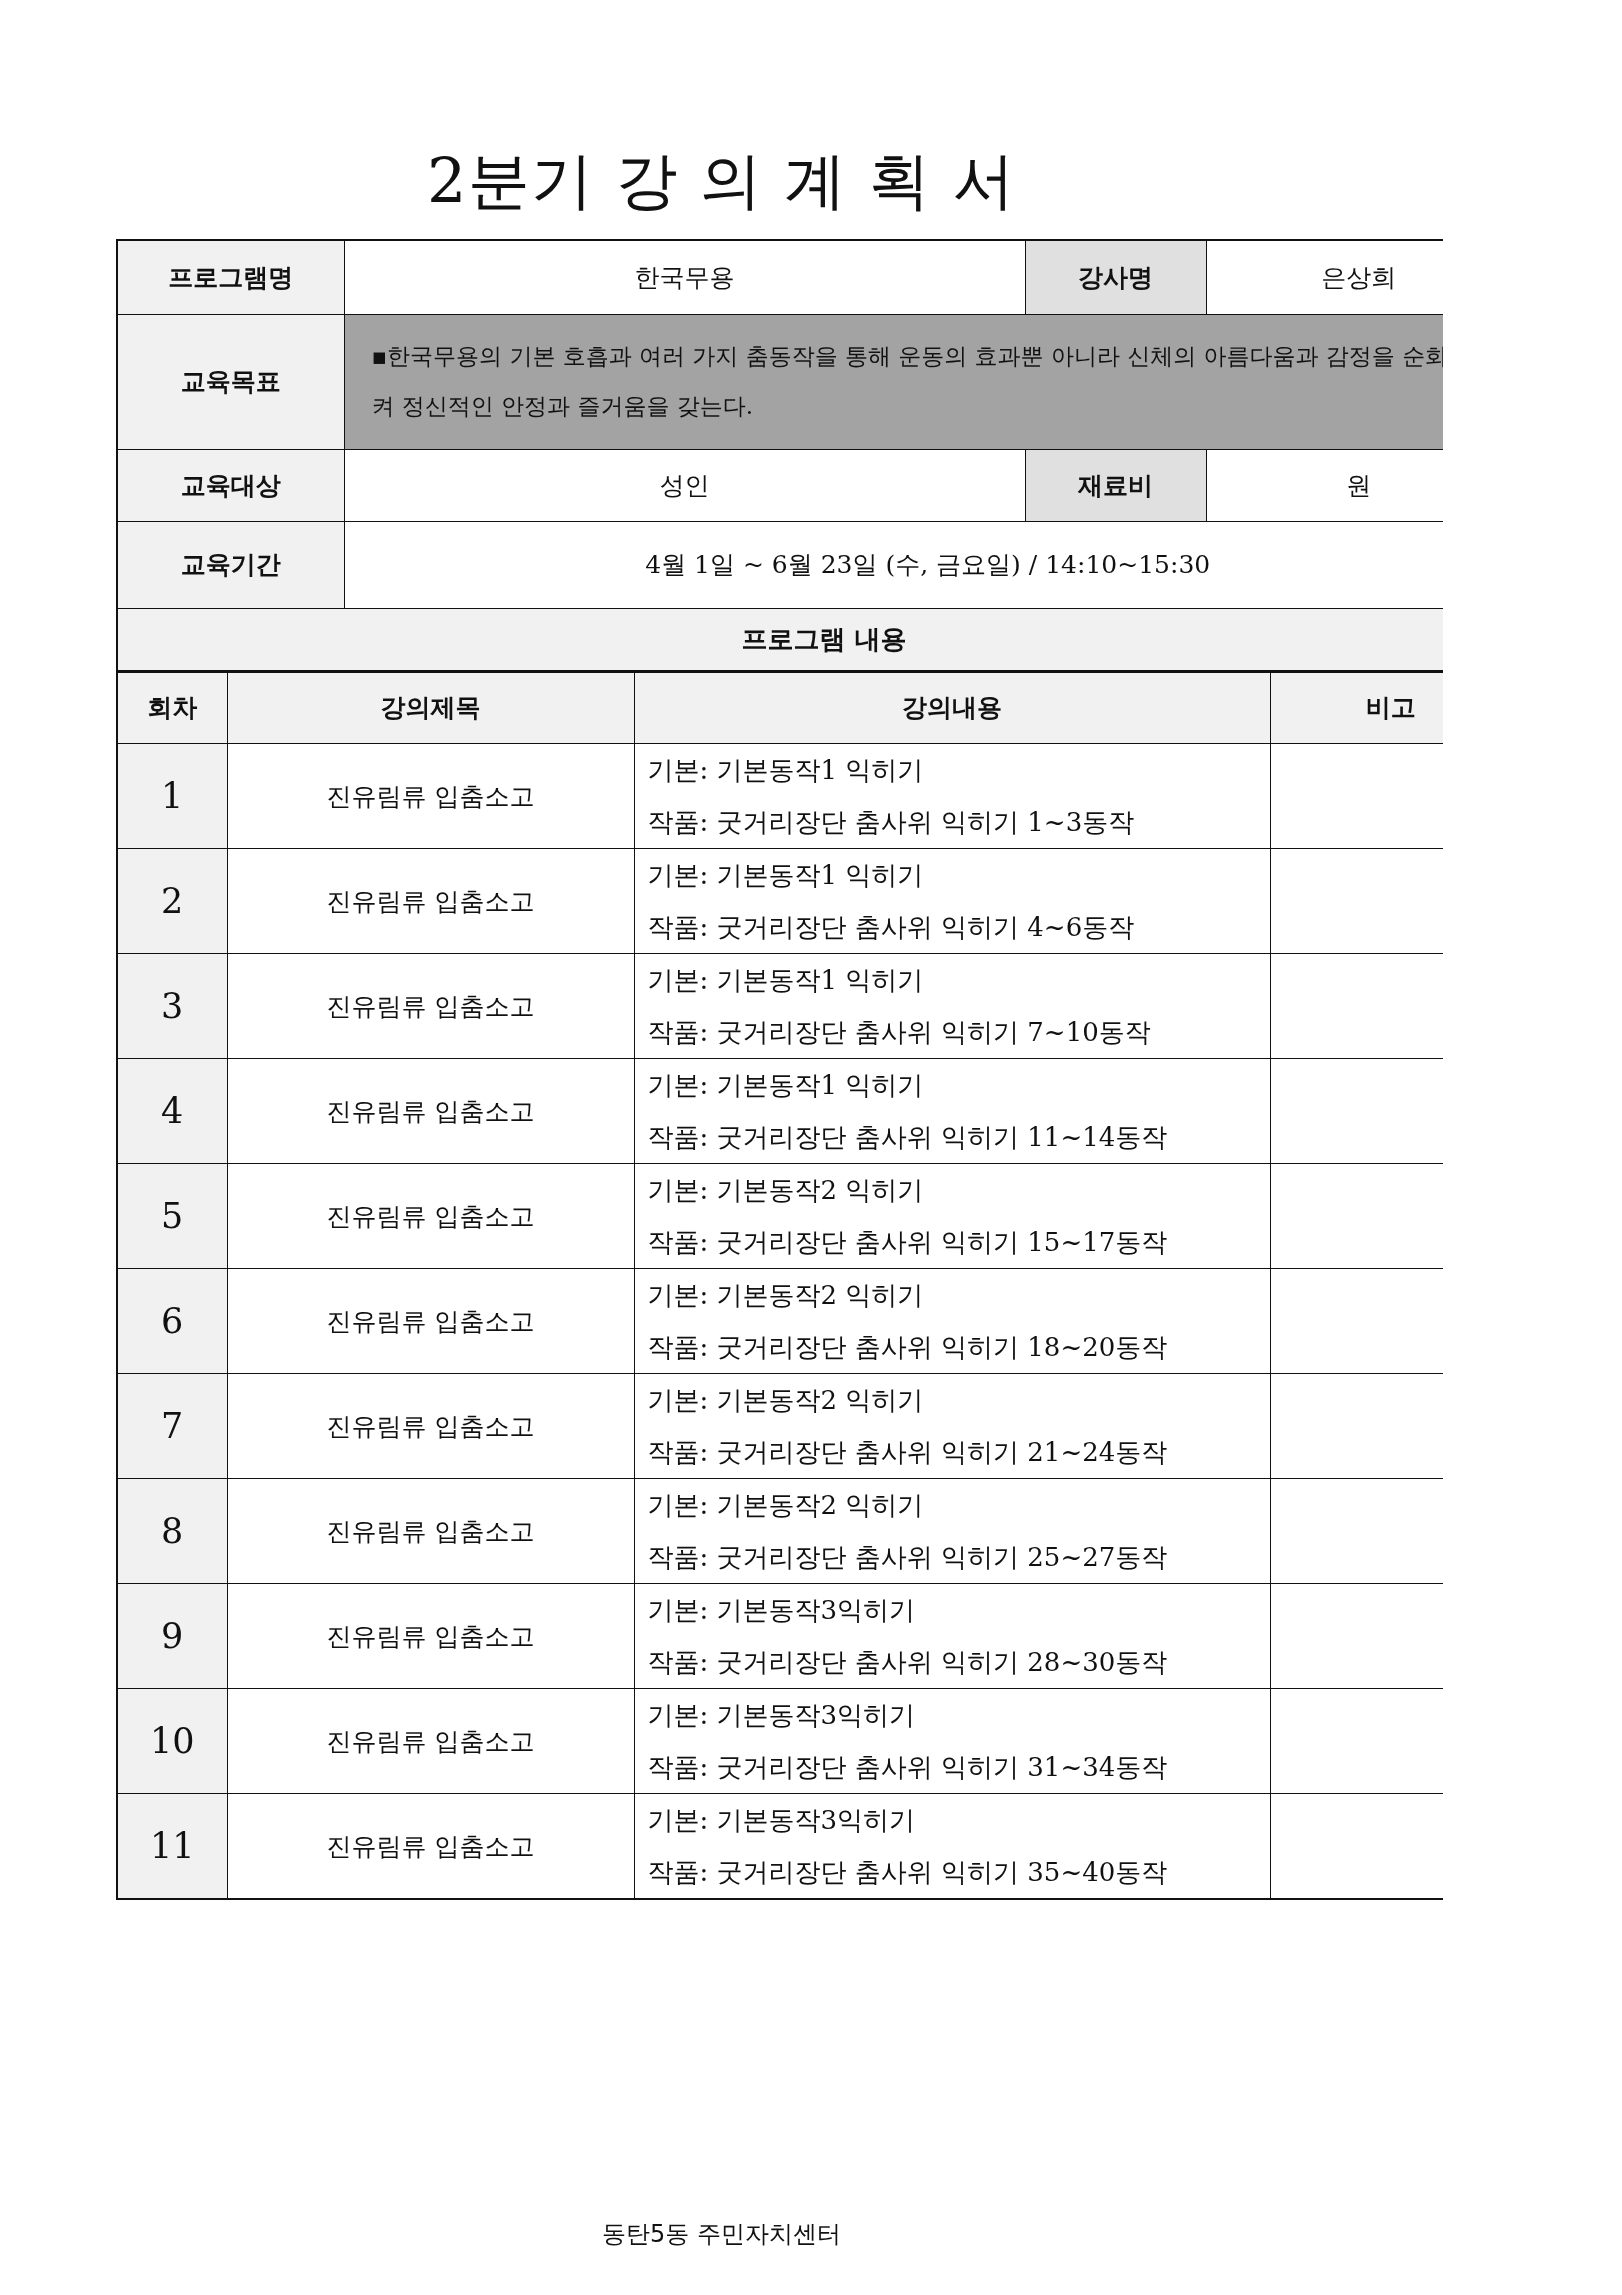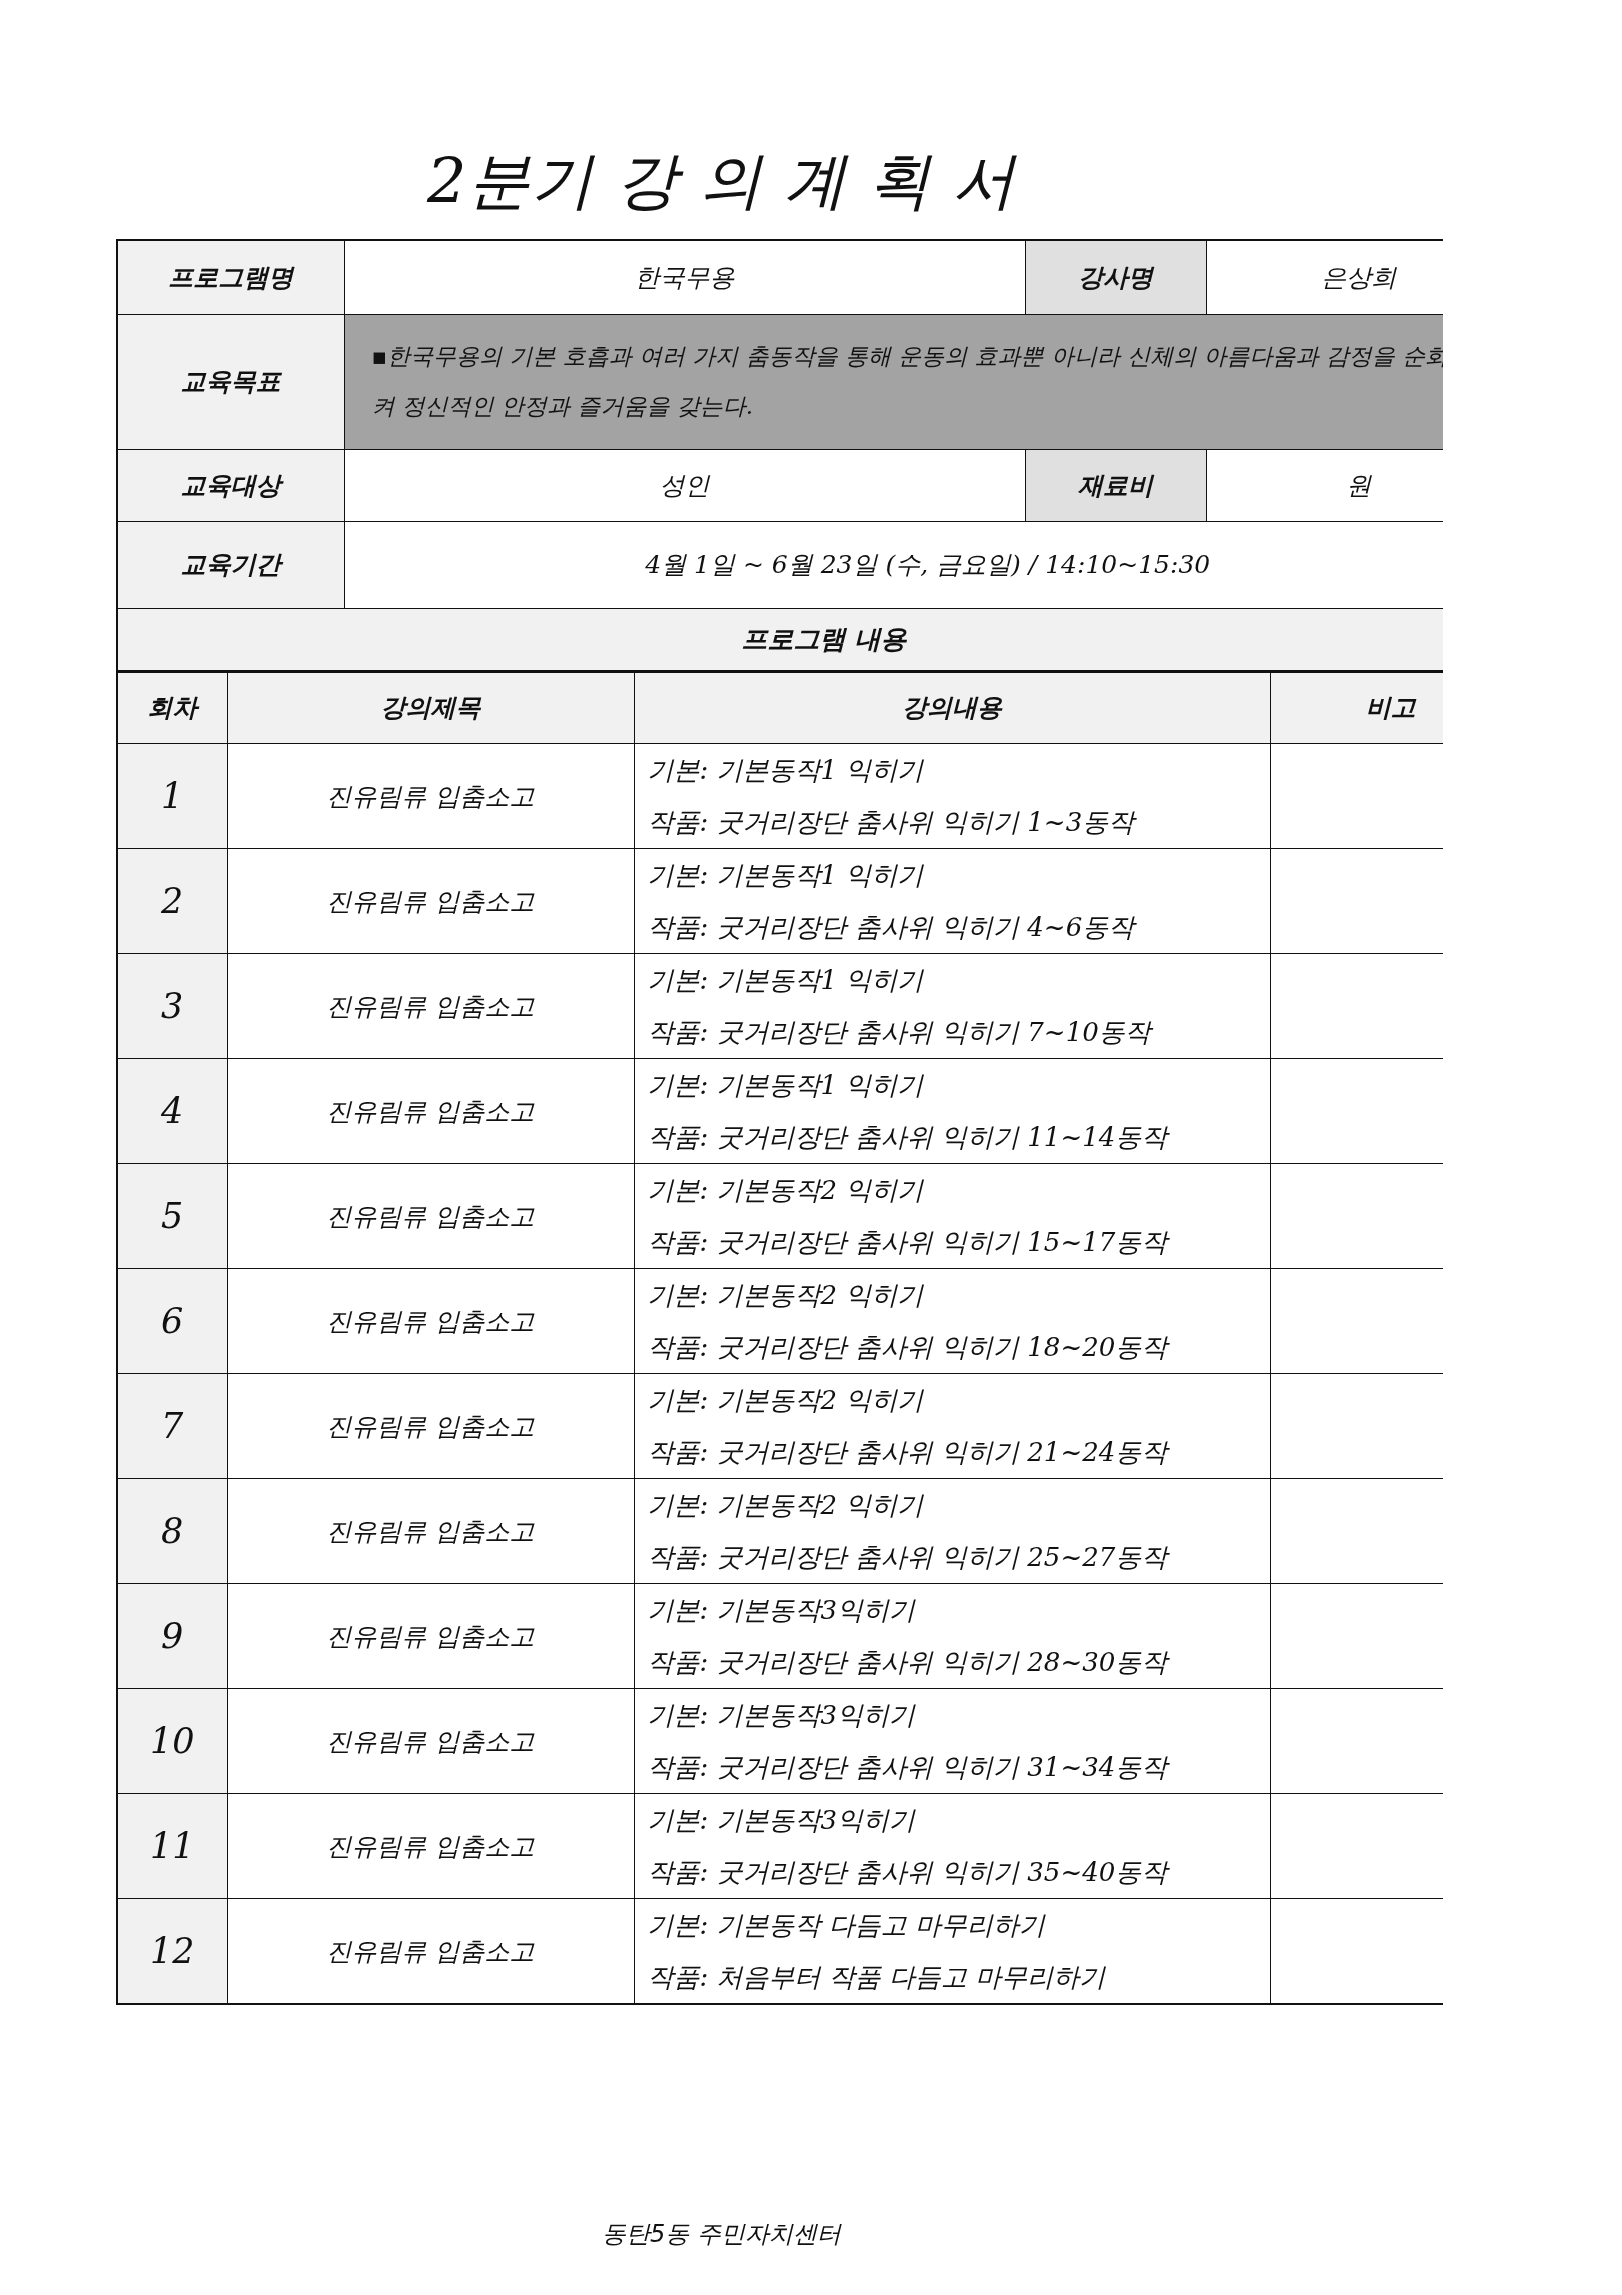--- a/index.html
+++ b/index.html
@@ -8,21 +8,20 @@
     background: #ffffff;
   }
   .page {
     position: relative;
     width: 1443px;
     height: 2295px;
     background: #ffffff;
     color: #111111;
     font-family: "DejaVu Serif", "Liberation Serif", serif;
     overflow: hidden;
-    font-style: italic;
   }
   .doc-title {
     position: absolute;
     top: 139px;
     left: 0;
     width: 100%;
     text-align: center;
     font-size: 62px;
     font-weight: normal;
     letter-spacing: 1.3px;
@@ -294,29 +293,20 @@
   <tr class="data-row">
     <td class="c-no">11</td>
     <td class="c-title">진유림류 입춤소고</td>
     <td class="c-content">
       <div class="cline">기본: 기본동작3익히기</div>
       <div class="cline">작품: 굿거리장단 춤사위 익히기 35~40동작</div>
     </td>
     <td class="c-note"></td>
   </tr>
 
-  <tr class="data-row">
-    <td class="c-no">12</td>
-    <td class="c-title">진유림류 입춤소고</td>
-    <td class="c-content">
-      <div class="cline">기본: 기본동작 다듬고 마무리하기</div>
-      <div class="cline">작품: 처음부터 작품 다듬고 마무리하기</div>
-    </td>
-    <td class="c-note"></td>
-  </tr>
 </tbody>
     </table>
 
   </div>
 
   <div class="doc-footer">동탄5동 주민자치센터</div>
 
 </div>
 
 

